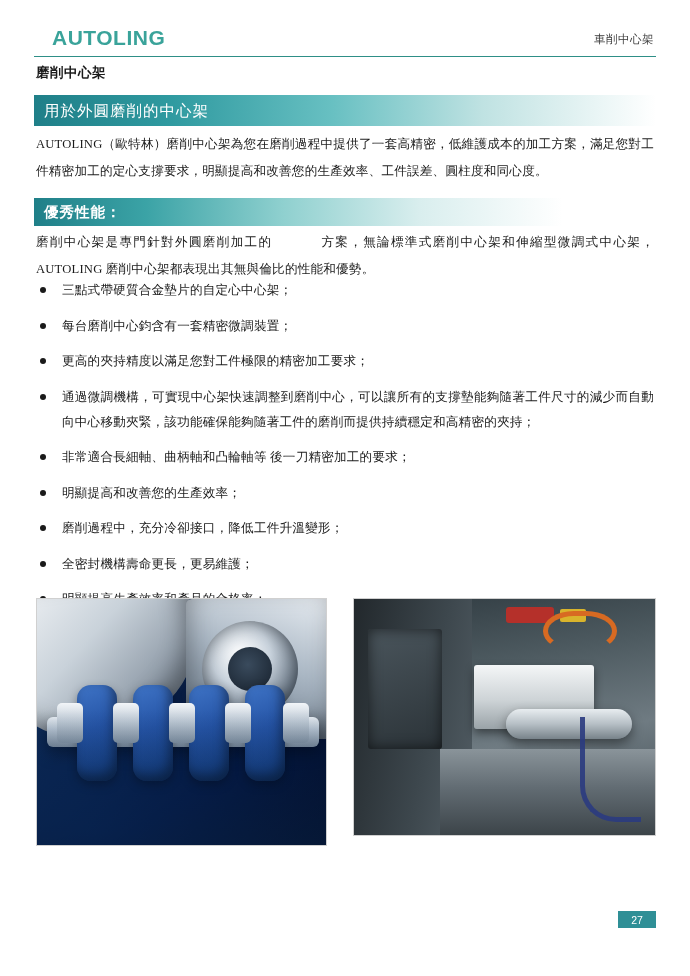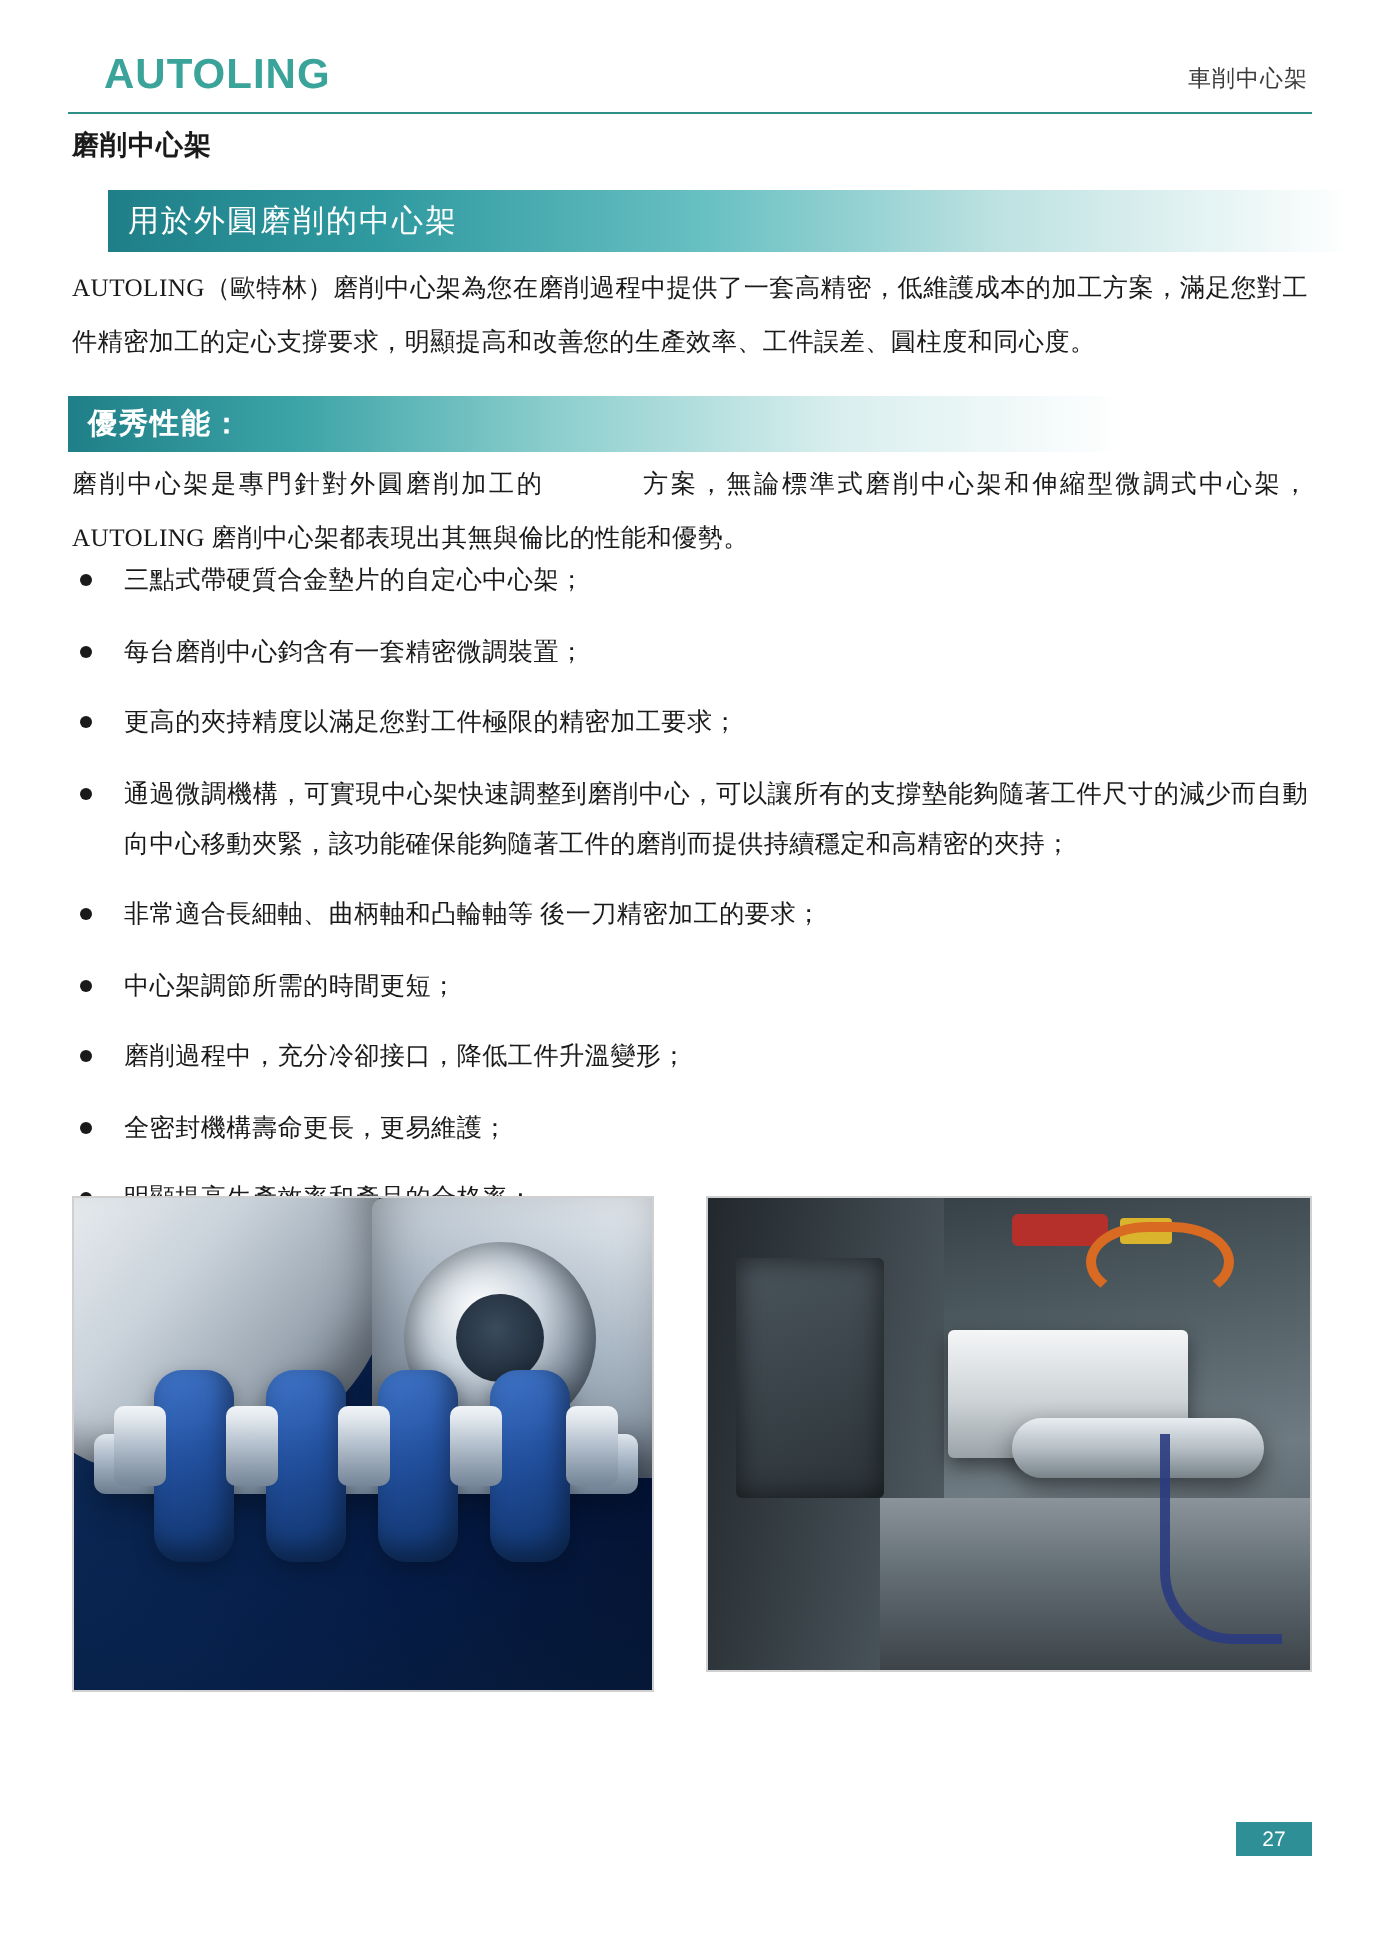--- a/index.html
+++ b/index.html
@@ -73,21 +73,21 @@
   }
 
   
   .banner {
     position: absolute;
     left: 34px;
     width: 622px;
     height: 30px;
     background: linear-gradient(to right, #1f7f88 0%, #2f9aa0 22%, #68c0c2 48%, #bfe2e2 72%, #ffffff 100%);
   }
-  .banner.main { top: 95px; height: 31px; margin-left: 20px; }
+  .banner.main { top: 95px; height: 31px; }
   .banner.sub  { top: 198px; height: 28px; width: 622px;
                  background: linear-gradient(to right, #1f7f88 0%, #3ba3a6 18%, #8fd0cf 40%, #d9eeee 62%, #ffffff 85%, #ffffff 100%); }
   .banner-text {
     position: absolute;
     left: 10px;
     top: 50%;
     transform: translateY(-50%);
     color: #ffffff;
     font-family: "Liberation Serif", serif;
     font-size: 15.5px;
@@ -351,21 +351,21 @@
   </div>
 
   <div class="para p2"><span>磨削中心架是專門針對外圓磨削加工的</span><span class="blank-span"></span><span>方案，無論標準式磨削中心架和伸縮型微調式中心架，AUTOLING 磨削中心架都表現出其無與倫比的性能和優勢。</span></div>
 
   <div class="bullets">
     <div class="bullet-row">三點式帶硬質合金墊片的自定心中心架；</div>
     <div class="bullet-row">每台磨削中心鈞含有一套精密微調裝置；</div>
     <div class="bullet-row">更高的夾持精度以滿足您對工件極限的精密加工要求；</div>
     <div class="bullet-row">通過微調機構，可實現中心架快速調整到磨削中心，可以讓所有的支撐墊能夠隨著工件尺寸的減少而自動向中心移動夾緊，該功能確保能夠隨著工件的磨削而提供持續穩定和高精密的夾持；</div>
     <div class="bullet-row">非常適合長細軸、曲柄軸和凸輪軸等  後一刀精密加工的要求；</div>
-    <div class="bullet-row">中心架調節所需的時間更短；</div>
+    <div class="bullet-row">明顯提高和改善您的生產效率；</div>
     <div class="bullet-row">磨削過程中，充分冷卻接口，降低工件升溫變形；</div>
     <div class="bullet-row">全密封機構壽命更長，更易維護；</div>
     <div class="bullet-row">明顯提高生產效率和產品的合格率；</div>
   </div>
 
   <div class="photo left">
     <div class="img-left-bg"></div>
     <div class="grinder-wheel"></div>
     <div class="machine-block"></div>
     <div class="machine-ring"></div>

